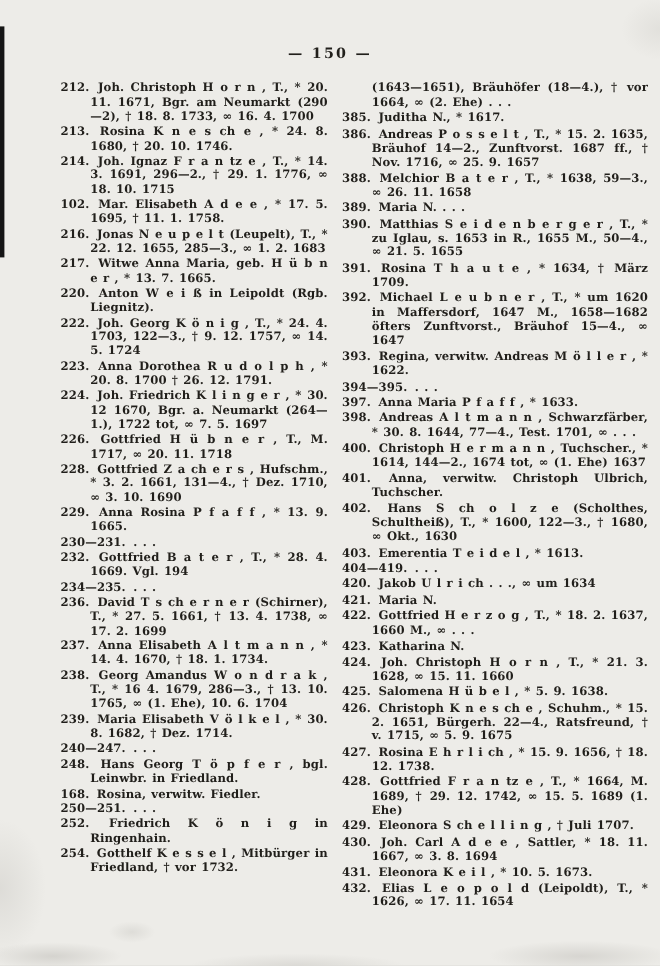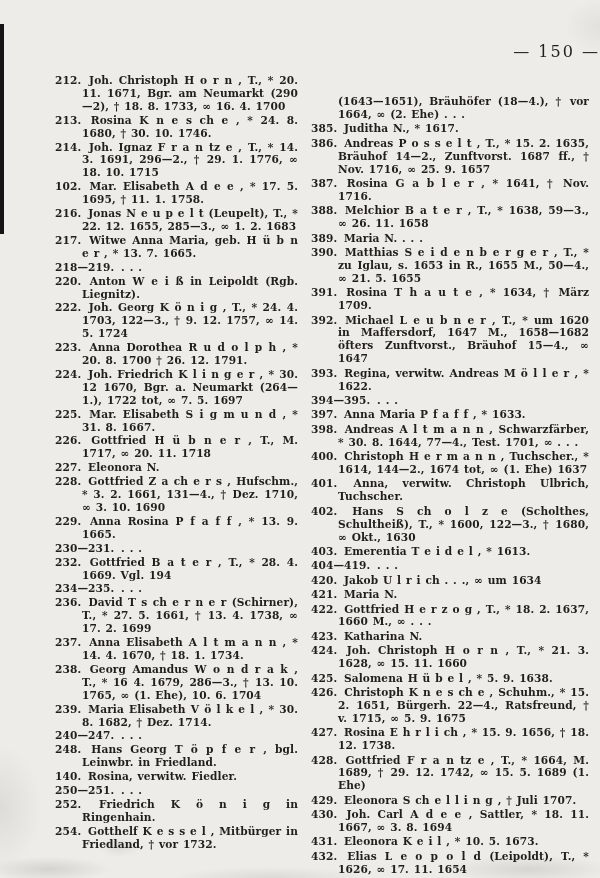--- a/index.html
+++ b/index.html
@@ -33,23 +33,23 @@
     width: 4px;
     height: 210px;
     background: #151515;
     filter: blur(0.7px);
   }
   .page-number {
     position: absolute;
     top: 42px;
     left: 0;
     width: 100%;
-    text-align: right;
-    font-size: 16px;
-    font-weight: normal;
+    text-align: center;
+    font-size: 13px;
+    font-weight: bold;
     letter-spacing: 2px;
   }
   .columns {
     position: absolute;
     top: 74px;
     left: 55px;
     display: flex;
     gap: 13px;
   }
   .col-left  { width: 243px; }
@@ -63,78 +63,73 @@
     padding-left: 27px;
     text-indent: -27px;
     letter-spacing: 0.1px;
     word-spacing: 1px;
   }
   .col-right .entry { margin-bottom: 1.5px; }
   .entry .num { padding-right: 2px; }
   .entry.cont {
     text-indent: 0;
     margin-bottom: 1.5px;
-    margin-top: 21px;
   }
 </style>
 </head>
 <body>
 
 <div class="scan-page">
 
   <div class="edge-strip"></div>
 
   <div class="page-number">— 150 —</div>
 
   <div class="columns">
 
     <div class="col-left">
 
       <div>
           <p class="entry"><span class="num">212.</span> <span class="txt">Joh. Christoph H o r n , T., * 20. 11. 1671, Bgr. am Neumarkt (290—2), † 18. 8. 1733, ∞ 16. 4. 1700</span></p>
-          <p class="entry"><span class="num">213.</span> <span class="txt">Rosina K n e s ch e , * 24. 8. 1680, † 30. 10. 1746.</span></p>
+          <p class="entry"><span class="num">213.</span> <span class="txt">Rosina K n e s ch e , * 24. 8. 1680, † 20. 10. 1746.</span></p>
           <p class="entry"><span class="num">214.</span> <span class="txt">Joh. Ignaz F r a n tz e , T., * 14. 3. 1691, 296—2., † 29. 1. 1776, ∞ 18. 10. 1715</span></p>
           <p class="entry"><span class="num">102.</span> <span class="txt">Mar. Elisabeth A d e e , * 17. 5. 1695, † 11. 1. 1758.</span></p>
           <p class="entry"><span class="num">216.</span> <span class="txt">Jonas N e u p e l t (Leupelt), T., * 22. 12. 1655, 285—3., ∞ 1. 2. 1683</span></p>
           <p class="entry"><span class="num">217.</span> <span class="txt">Witwe Anna Maria, geb. H ü b n e r , * 13. 7. 1665.</span></p>
-          <p class="entry"><span class="num">218—219.</span> <span class="txt">. . .</span></p>
           <p class="entry"><span class="num">220.</span> <span class="txt">Anton W e i ß in Leipoldt (Rgb. Liegnitz).</span></p>
           <p class="entry"><span class="num">222.</span> <span class="txt">Joh. Georg K ö n i g , T., * 24. 4. 1703, 122—3., † 9. 12. 1757, ∞ 14. 5. 1724</span></p>
           <p class="entry"><span class="num">223.</span> <span class="txt">Anna Dorothea R u d o l p h , * 20. 8. 1700 † 26. 12. 1791.</span></p>
           <p class="entry"><span class="num">224.</span> <span class="txt">Joh. Friedrich K l i n g e r , * 30. 12 1670, Bgr. a. Neumarkt (264—1.), 1722 tot, ∞ 7. 5. 1697</span></p>
-          <p class="entry"><span class="num">225.</span> <span class="txt">Mar. Elisabeth S i g m u n d , * 31. 8. 1667.</span></p>
           <p class="entry"><span class="num">226.</span> <span class="txt">Gottfried H ü b n e r , T., M. 1717, ∞ 20. 11. 1718</span></p>
-          <p class="entry"><span class="num">227.</span> <span class="txt">Eleonora N.</span></p>
           <p class="entry"><span class="num">228.</span> <span class="txt">Gottfried Z a ch e r s , Hufschm., * 3. 2. 1661, 131—4., † Dez. 1710, ∞ 3. 10. 1690</span></p>
           <p class="entry"><span class="num">229.</span> <span class="txt">Anna Rosina P f a f f , * 13. 9. 1665.</span></p>
           <p class="entry"><span class="num">230—231.</span> <span class="txt">. . .</span></p>
           <p class="entry"><span class="num">232.</span> <span class="txt">Gottfried B a t e r , T., * 28. 4. 1669. Vgl. 194</span></p>
           <p class="entry"><span class="num">234—235.</span> <span class="txt">. . .</span></p>
           <p class="entry"><span class="num">236.</span> <span class="txt">David T s ch e r n e r (Schirner), T., * 27. 5. 1661, † 13. 4. 1738, ∞ 17. 2. 1699</span></p>
           <p class="entry"><span class="num">237.</span> <span class="txt">Anna Elisabeth A l t m a n n , * 14. 4. 1670, † 18. 1. 1734.</span></p>
           <p class="entry"><span class="num">238.</span> <span class="txt">Georg Amandus W o n d r a k , T., * 16 4. 1679, 286—3., † 13. 10. 1765, ∞ (1. Ehe), 10. 6. 1704</span></p>
           <p class="entry"><span class="num">239.</span> <span class="txt">Maria Elisabeth V ö l k e l , * 30. 8. 1682, † Dez. 1714.</span></p>
           <p class="entry"><span class="num">240—247.</span> <span class="txt">. . .</span></p>
           <p class="entry"><span class="num">248.</span> <span class="txt">Hans Georg T ö p f e r , bgl. Leinwbr. in Friedland.</span></p>
-          <p class="entry"><span class="num">140.</span> <span class="txt">Rosina, verwitw. Fiedler.</span></p>
+          <p class="entry"><span class="num">168.</span> <span class="txt">Rosina, verwitw. Fiedler.</span></p>
           <p class="entry"><span class="num">250—251.</span> <span class="txt">. . .</span></p>
           <p class="entry"><span class="num">252.</span> <span class="txt">Friedrich K ö n i g in Ringenhain.</span></p>
           <p class="entry"><span class="num">254.</span> <span class="txt">Gotthelf K e s s e l , Mitbürger in Friedland, † vor 1732.</span></p>
         </div>
 
     </div>
 
     <div class="col-right">
 
       <p class="entry cont">(1643—1651), Bräuhöfer (18—4.), † vor 1664, ∞ (2. Ehe) . . .</p>
 
       <div>
           <p class="entry"><span class="num">385.</span> <span class="txt">Juditha N., * 1617.</span></p>
           <p class="entry"><span class="num">386.</span> <span class="txt">Andreas P o s s e l t , T., * 15. 2. 1635, Bräuhof 14—2., Zunftvorst. 1687 ff., † Nov. 1716, ∞ 25. 9. 1657</span></p>
-          <p class="entry"><span class="num">387.</span> <span class="txt">Rosina G a b l e r , * 1641, † Nov. 1716.</span></p>
           <p class="entry"><span class="num">388.</span> <span class="txt">Melchior B a t e r , T., * 1638, 59—3., ∞ 26. 11. 1658</span></p>
           <p class="entry"><span class="num">389.</span> <span class="txt">Maria N. . . .</span></p>
           <p class="entry"><span class="num">390.</span> <span class="txt">Matthias S e i d e n b e r g e r , T., * zu Iglau, s. 1653 in R., 1655 M., 50—4., ∞ 21. 5. 1655</span></p>
           <p class="entry"><span class="num">391.</span> <span class="txt">Rosina T h a u t e , * 1634, † März 1709.</span></p>
           <p class="entry"><span class="num">392.</span> <span class="txt">Michael L e u b n e r , T., * um 1620 in Maffersdorf, 1647 M., 1658—1682 öfters Zunftvorst., Bräuhof 15—4., ∞ 1647</span></p>
           <p class="entry"><span class="num">393.</span> <span class="txt">Regina, verwitw. Andreas M ö l l e r , * 1622.</span></p>
           <p class="entry"><span class="num">394—395.</span> <span class="txt">. . .</span></p>
           <p class="entry"><span class="num">397.</span> <span class="txt">Anna Maria P f a f f , * 1633.</span></p>
           <p class="entry"><span class="num">398.</span> <span class="txt">Andreas A l t m a n n , Schwarzfärber, * 30. 8. 1644, 77—4., Test. 1701, ∞ . . .</span></p>
           <p class="entry"><span class="num">400.</span> <span class="txt">Christoph H e r m a n n , Tuchscher., * 1614, 144—2., 1674 tot, ∞ (1. Ehe) 1637</span></p>

